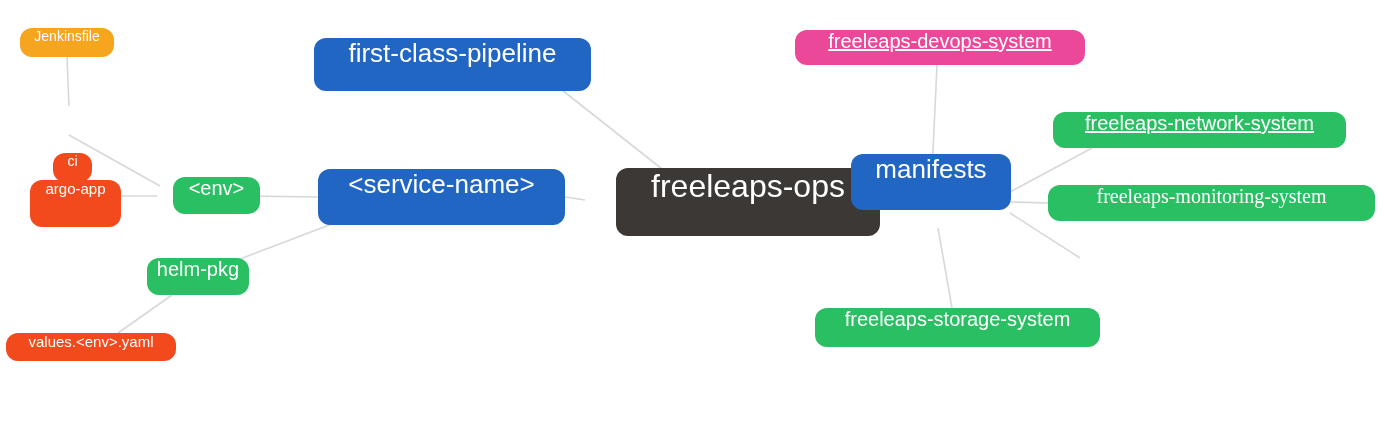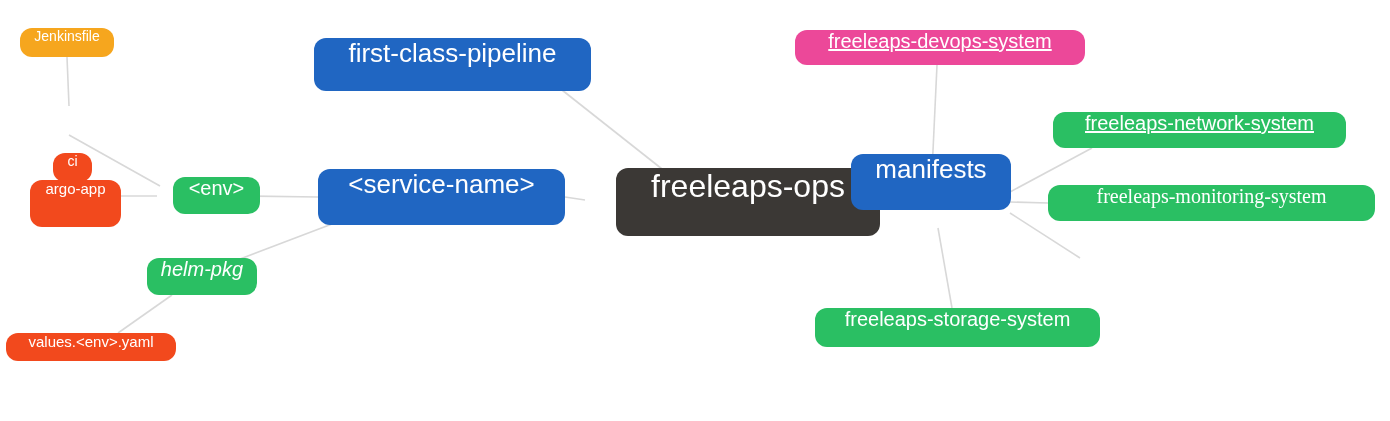--- a/index.html
+++ b/index.html
@@ -45,21 +45,21 @@
   .t-big   { font-size: 26px; }
   .t-mid   { font-size: 20px; }
   .t-small { font-size: 15px; }
   .t-tiny  { font-size: 14px; }
 
   
   #n-jenkinsfile { left: 20px;   top: 28px;  width: 94px;  height: 29px; }
   #n-ci          { left: 53px;   top: 106px; width: 39px;  height: 29px; margin-top: 47px; }
   #n-argo-app    { left: 30px;   top: 180px; width: 91px;  height: 47px; }
   #n-env         { left: 173px;  top: 177px; width: 87px;  height: 37px; }
-  #n-helm-pkg    { left: 147px;  top: 258px; width: 110px; height: 37px; font-style: italic; }
+  #n-helm-pkg    { left: 147px;  top: 258px; width: 102px; height: 37px; }
   #n-values-yaml { left: 6px;    top: 333px; width: 170px; height: 28px; }
   #n-pipeline    { left: 314px;  top: 38px;  width: 277px; height: 53px; }
   #n-service     { left: 318px;  top: 169px; width: 247px; height: 56px; }
   #n-root        { left: 583px;  top: 168px; width: 264px; height: 68px; margin-left: 33px; }
   #n-manifests   { left: 851px;  top: 154px; width: 160px; height: 56px; }
   #n-devops      { left: 795px;  top: 30px;  width: 290px; height: 35px; }
   #n-network     { left: 1053px; top: 112px; width: 293px; height: 36px; }
   #n-monitoring  { left: 1048px; top: 185px; width: 327px; height: 36px; font-family: Liberation Serif, serif; }
   #n-controls    { left: 1058px; top: 258px; width: 297px; height: 36px; }
   #n-storage     { left: 815px;  top: 308px; width: 285px; height: 39px; }

